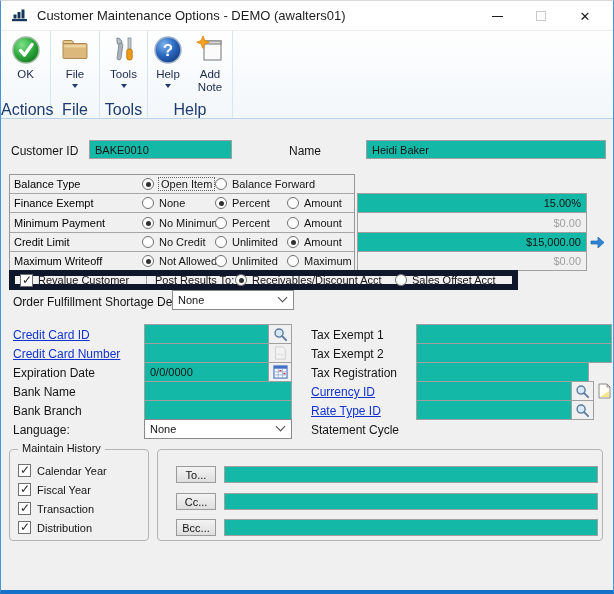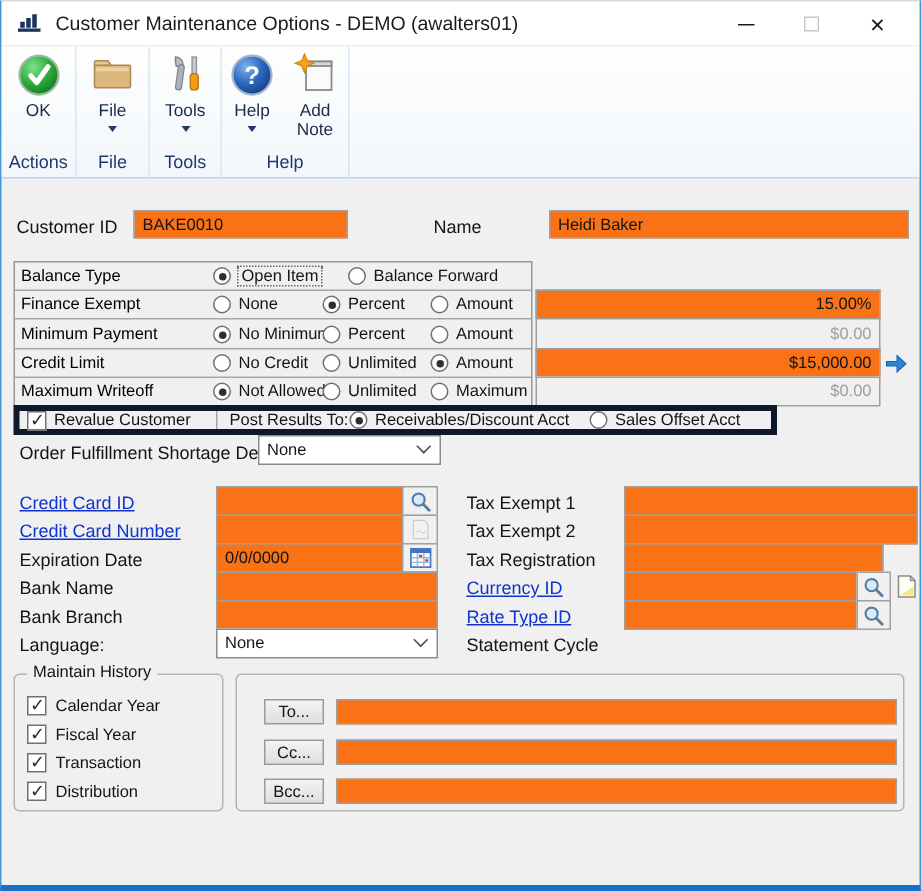--- a/index.html
+++ b/index.html
@@ -19,30 +19,30 @@
   .winbtns { position:absolute; right:6px; top:0; height:30px; display:flex; }
   .winbtn { width:44px; height:30px; display:flex; align-items:center; justify-content:center; }
   .glyph-min { width:11px; border-top:1px solid #1a1a1a; display:inline-block; }
   .glyph-max { width:10px; height:10px; border:1px solid #c9c9c9; display:inline-block; }
   .glyph-close { font-size:13px; color:#1a1a1a; line-height:1; }
   
   .ribbon { position:absolute; left:0; top:30px; width:100%; height:88px;
     background:linear-gradient(#fefefe,#f2f7fb); border-bottom:1px solid #b9d4ea; display:flex; }
   .rgroup { display:flex; flex-direction:column; border-right:1px solid #d7e6f4; }
   .rgroup .btns { flex:1; display:flex; justify-content:center; gap:2px; padding-top:4px; }
-  .rgroup .glbl { height:17px; text-align:center; font-size:12px; color:#1f3b6e; padding-bottom:2px; }
+  .rgroup .glbl { height:17px; text-align:center; font-size:16px; color:#1f3b6e; padding-bottom:2px; }
   .rbtn { display:flex; flex-direction:column; align-items:center; cursor:default; }
   .rbtn svg { flex:0 0 auto; }
   .blbl { font-size:11.5px; color:#1b2a4a; margin-top:3px; text-align:center; line-height:13px; }
   .ddarrow { width:0; height:0; border-left:3px solid transparent; border-right:3px solid transparent;
     border-top:4px solid #1f3b6e; margin-top:3px; }
   
   .lbl { position:absolute; font-size:12px; color:#141414; white-space:nowrap;text-align:center; }
   .link { color:#1133cc; text-decoration:underline; cursor:pointer; }
-  .field { position:absolute; background:#f97316; border:1px solid #a0a0a0; font-size:11px; color:#141414;
+  .field { position:absolute; background:#14b8a6; border:1px solid #a0a0a0; font-size:11px; color:#141414;
     display:flex; align-items:center; padding:0 5px; overflow:hidden; white-space:nowrap; }
   .field.num { justify-content:flex-end; }
   .field.disabled { background:#f0f0f0; color:#a0a0a0;text-align:center; }
   .icon-cell { position:absolute; background:#f0f0f0; border:1px solid #a0a0a0;
     display:flex; align-items:center; justify-content:center; }
   .dropdown { position:absolute; background:#fff; border:1px solid #8a8a8a; font-size:11px; color:#141414;
     display:flex; align-items:center; padding:0 5px; }
   .chev { position:absolute; right:7px; top:50%; width:7px; height:7px; margin-top:-6px;
     border-right:1.4px solid #4a4a4a; border-bottom:1.4px solid #4a4a4a; transform:rotate(45deg); }
   .radio { display:inline-block; width:12px; height:12px; border:1px solid #707070; border-radius:50%;
@@ -55,21 +55,21 @@
   .rgrp { position:absolute; top:0; bottom:0; display:flex; align-items:center; gap:5px; }
   .rlbl { font-size:11px; color:#141414; white-space:nowrap; }
   .focus-dotted { outline:1px dotted #666; padding:0 2px; }
   
   .opt-table { position:absolute; left:8px; top:173px; width:346px; height:97px;
     border:1px solid #989898; display:flex; flex-direction:column; }
   .opt-row { flex:1; position:relative; border-bottom:1px solid #a6a6a6; }
   .opt-row:last-child { border-bottom:none; }
   .opt-row .olbl { position:absolute; left:4px; top:50%; transform:translateY(-50%); font-size:11px; }
   .revalue-row { position:absolute; left:8px; top:269px; width:509px; height:20px;
-    border:4px solid #0f172a; }
+    border:6px solid #0f172a; }
   .rev-div { position:absolute; left:131px; top:0; bottom:0; border-left:1px solid #a6a6a6; }
   
   .groupbox { position:absolute; border:1px solid #b4b4b4; border-radius:4px; }
   .gb-title { position:absolute; top:-8px; left:8px; background:#f0f0f0; padding:0 4px;
     font-size:11px; color:#141414; white-space:nowrap; display:flex; align-items:center; gap:5px; }
   .mini-btn { position:absolute; width:40px; height:17px; background:linear-gradient(#f3f3f3,#dedede);
     border:1px solid #9a9a9a; font-size:11px; color:#141414; display:flex; align-items:center;
     justify-content:center; cursor:pointer; }
   .cbrow { position:absolute; display:flex; align-items:center; gap:6px; }
   .expbtn { position:absolute; width:16px; height:16px; display:flex; align-items:center;
@@ -188,21 +188,21 @@
   <span class="lbl" style="left:288px; top:143px">Name</span>
   <div class="field" style="left:365px; top:139px; width:240px; height:19px">Heidi Baker</div>
 
   <div class="opt-table">
     <div class="opt-row">
       <span class="olbl">Balance Type</span>
       <span class="rgrp" style="left:132px">
           <span class="radio sel"></span>
           <span class="rlbl focus-dotted">Open Item</span>
         </span>
-      <span class="rgrp" style="left:222px">
+      <span class="rgrp" style="left:205px">
           <span class="radio"></span>
           <span class="rlbl">Balance Forward</span>
         </span>
     </div>
     <div class="opt-row">
       <span class="olbl">Finance Exempt</span>
       <span class="rgrp" style="left:132px">
           <span class="radio"></span>
           <span class="rlbl">None</span>
         </span>

